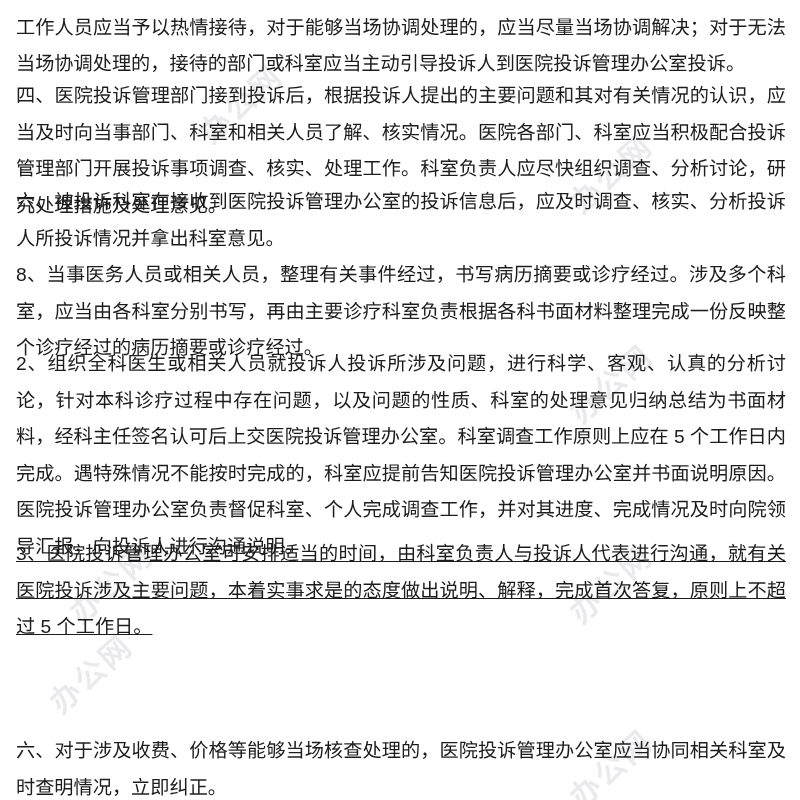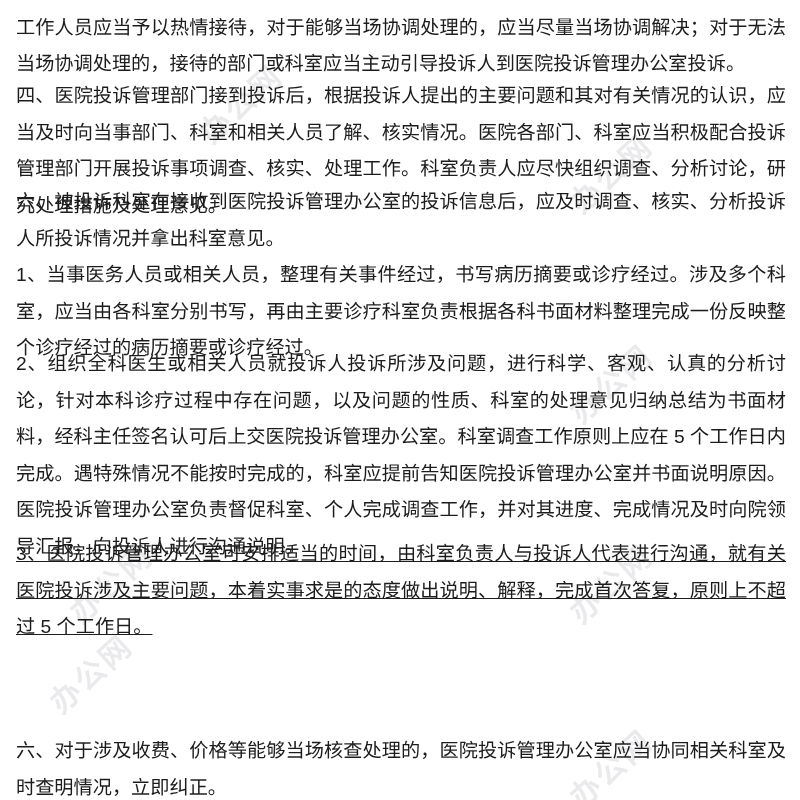--- a/index.html
+++ b/index.html
@@ -92,21 +92,21 @@
   </div>
 
   <div id="doc-body">
 
     <p class="para clip-top" style="top:-27px;">三、医院投诉接待实行首诉负责制。投诉人向有关部门、科室投诉的，被投诉部门、科室的工作人员应当予以热情接待，对于能够当场协调处理的，应当尽量当场协调解决；对于无法当场协调处理的，接待的部门或科室应当主动引导投诉人到医院投诉管理办公室投诉。</p>
 
     <p class="para" style="top:78px;">四、医院投诉管理部门接到投诉后，根据投诉人提出的主要问题和其对有关情况的认识，应当及时向当事部门、科室和相关人员了解、核实情况。医院各部门、科室应当积极配合投诉管理部门开展投诉事项调查、核实、处理工作。科室负责人应尽快组织调查、分析讨论，研究处理措施及处理意见。</p>
 
     <p class="para" style="top:184px;">六、被投诉科室在接收到医院投诉管理办公室的投诉信息后，应及时调查、核实、分析投诉人所投诉情况并拿出科室意见。</p>
 
-    <p class="para" style="top:257px;">1、当事医务人员或相关人员，整理有关事件经过，书写病历摘要或诊疗经过。涉及多个科室，应当由各科室分别书写，再由主要诊疗科室负责根据各科书面材料整理完成一份反映整个诊疗经过的病历摘要或诊疗经过。</p>
+    <p class="para" style="top:257px;">8、当事医务人员或相关人员，整理有关事件经过，书写病历摘要或诊疗经过。涉及多个科室，应当由各科室分别书写，再由主要诊疗科室负责根据各科书面材料整理完成一份反映整个诊疗经过的病历摘要或诊疗经过。</p>
 
     <p class="para" style="top:346px;">2、组织全科医生或相关人员就投诉人投诉所涉及问题，进行科学、客观、认真的分析讨论，针对本科诊疗过程中存在问题，以及问题的性质、科室的处理意见归纳总结为书面材料，经科主任签名认可后上交医院投诉管理办公室。科室调查工作原则上应在 5 个工作日内完成。遇特殊情况不能按时完成的，科室应提前告知医院投诉管理办公室并书面说明原因。医院投诉管理办公室负责督促科室、个人完成调查工作，并对其进度、完成情况及时向院领导汇报，向投诉人进行沟通说明。</p>
 
     <p class="para" style="top:536px;text-decoration:underline;">3、医院投诉管理办公室可安排适当的时间，由科室负责人与投诉人代表进行沟通，就有关医院投诉涉及主要问题，本着实事求是的态度做出说明、解释，完成首次答复，原则上不超过 5 个工作日。</p>
 
 
     <p class="para" style="top:733px;">六、对于涉及收费、价格等能够当场核查处理的，医院投诉管理办公室应当协同相关科室及时查明情况，立即纠正。</p>
 
   </div>
 </div>

